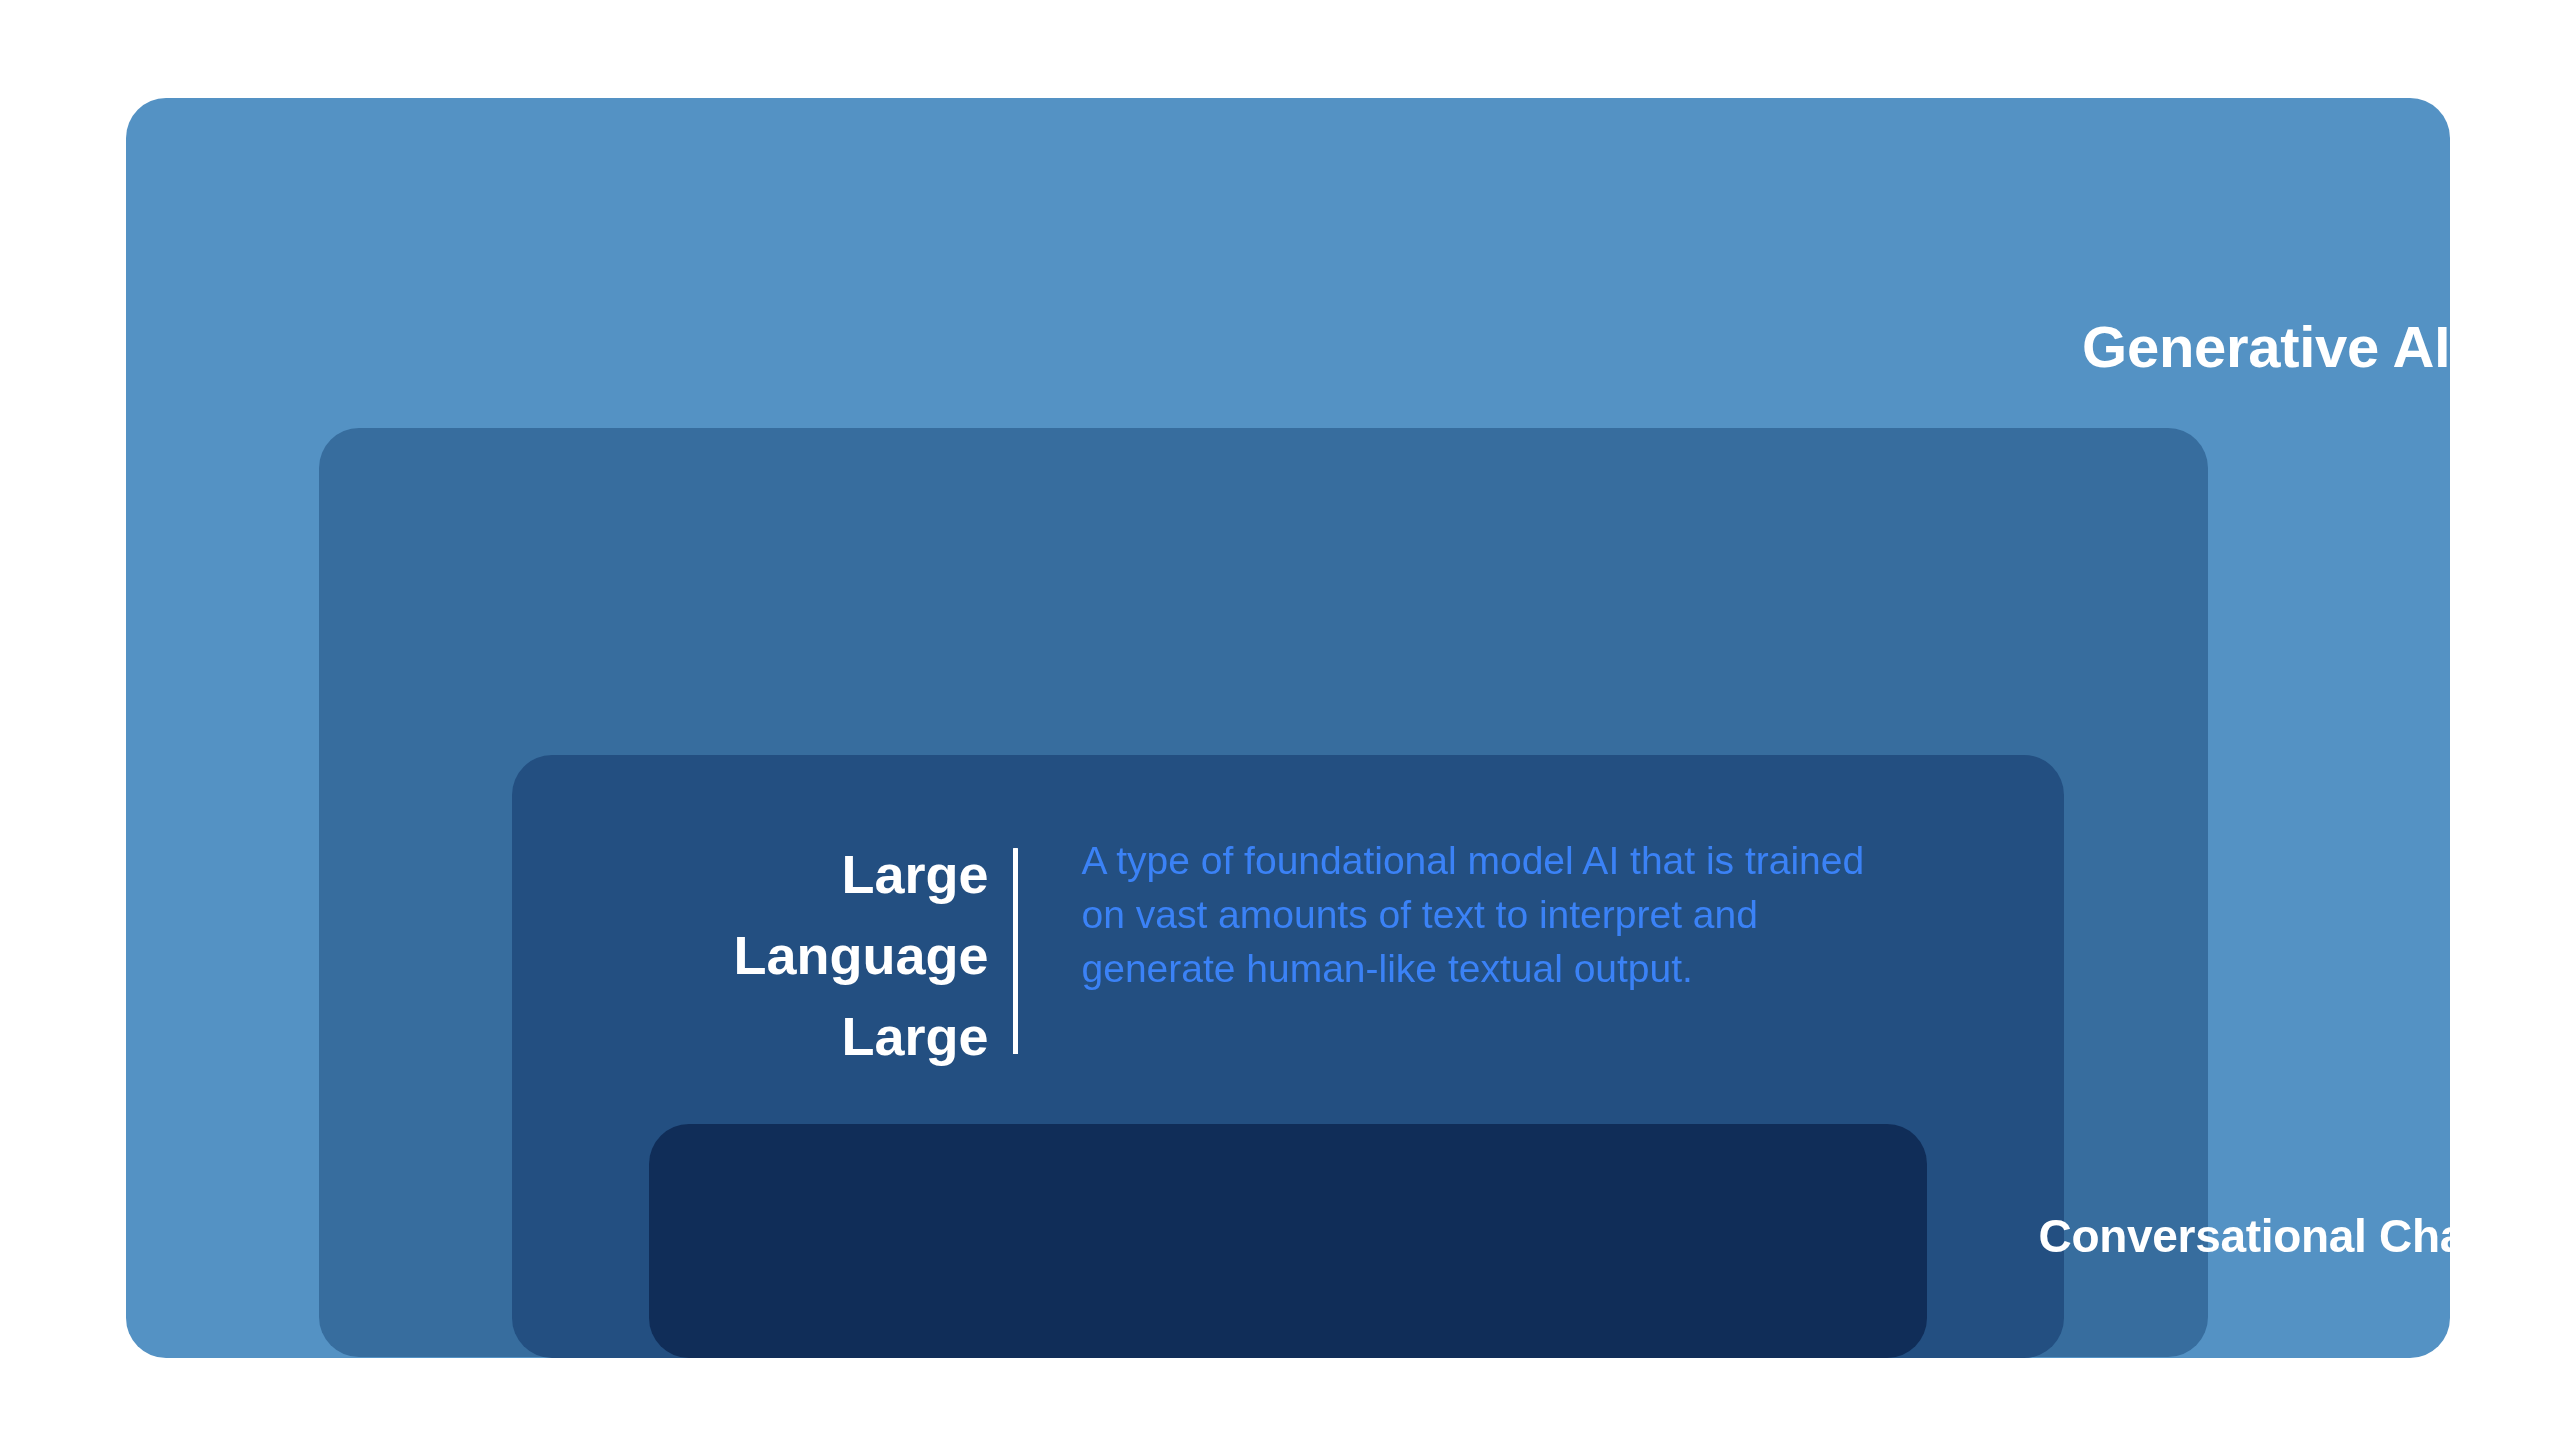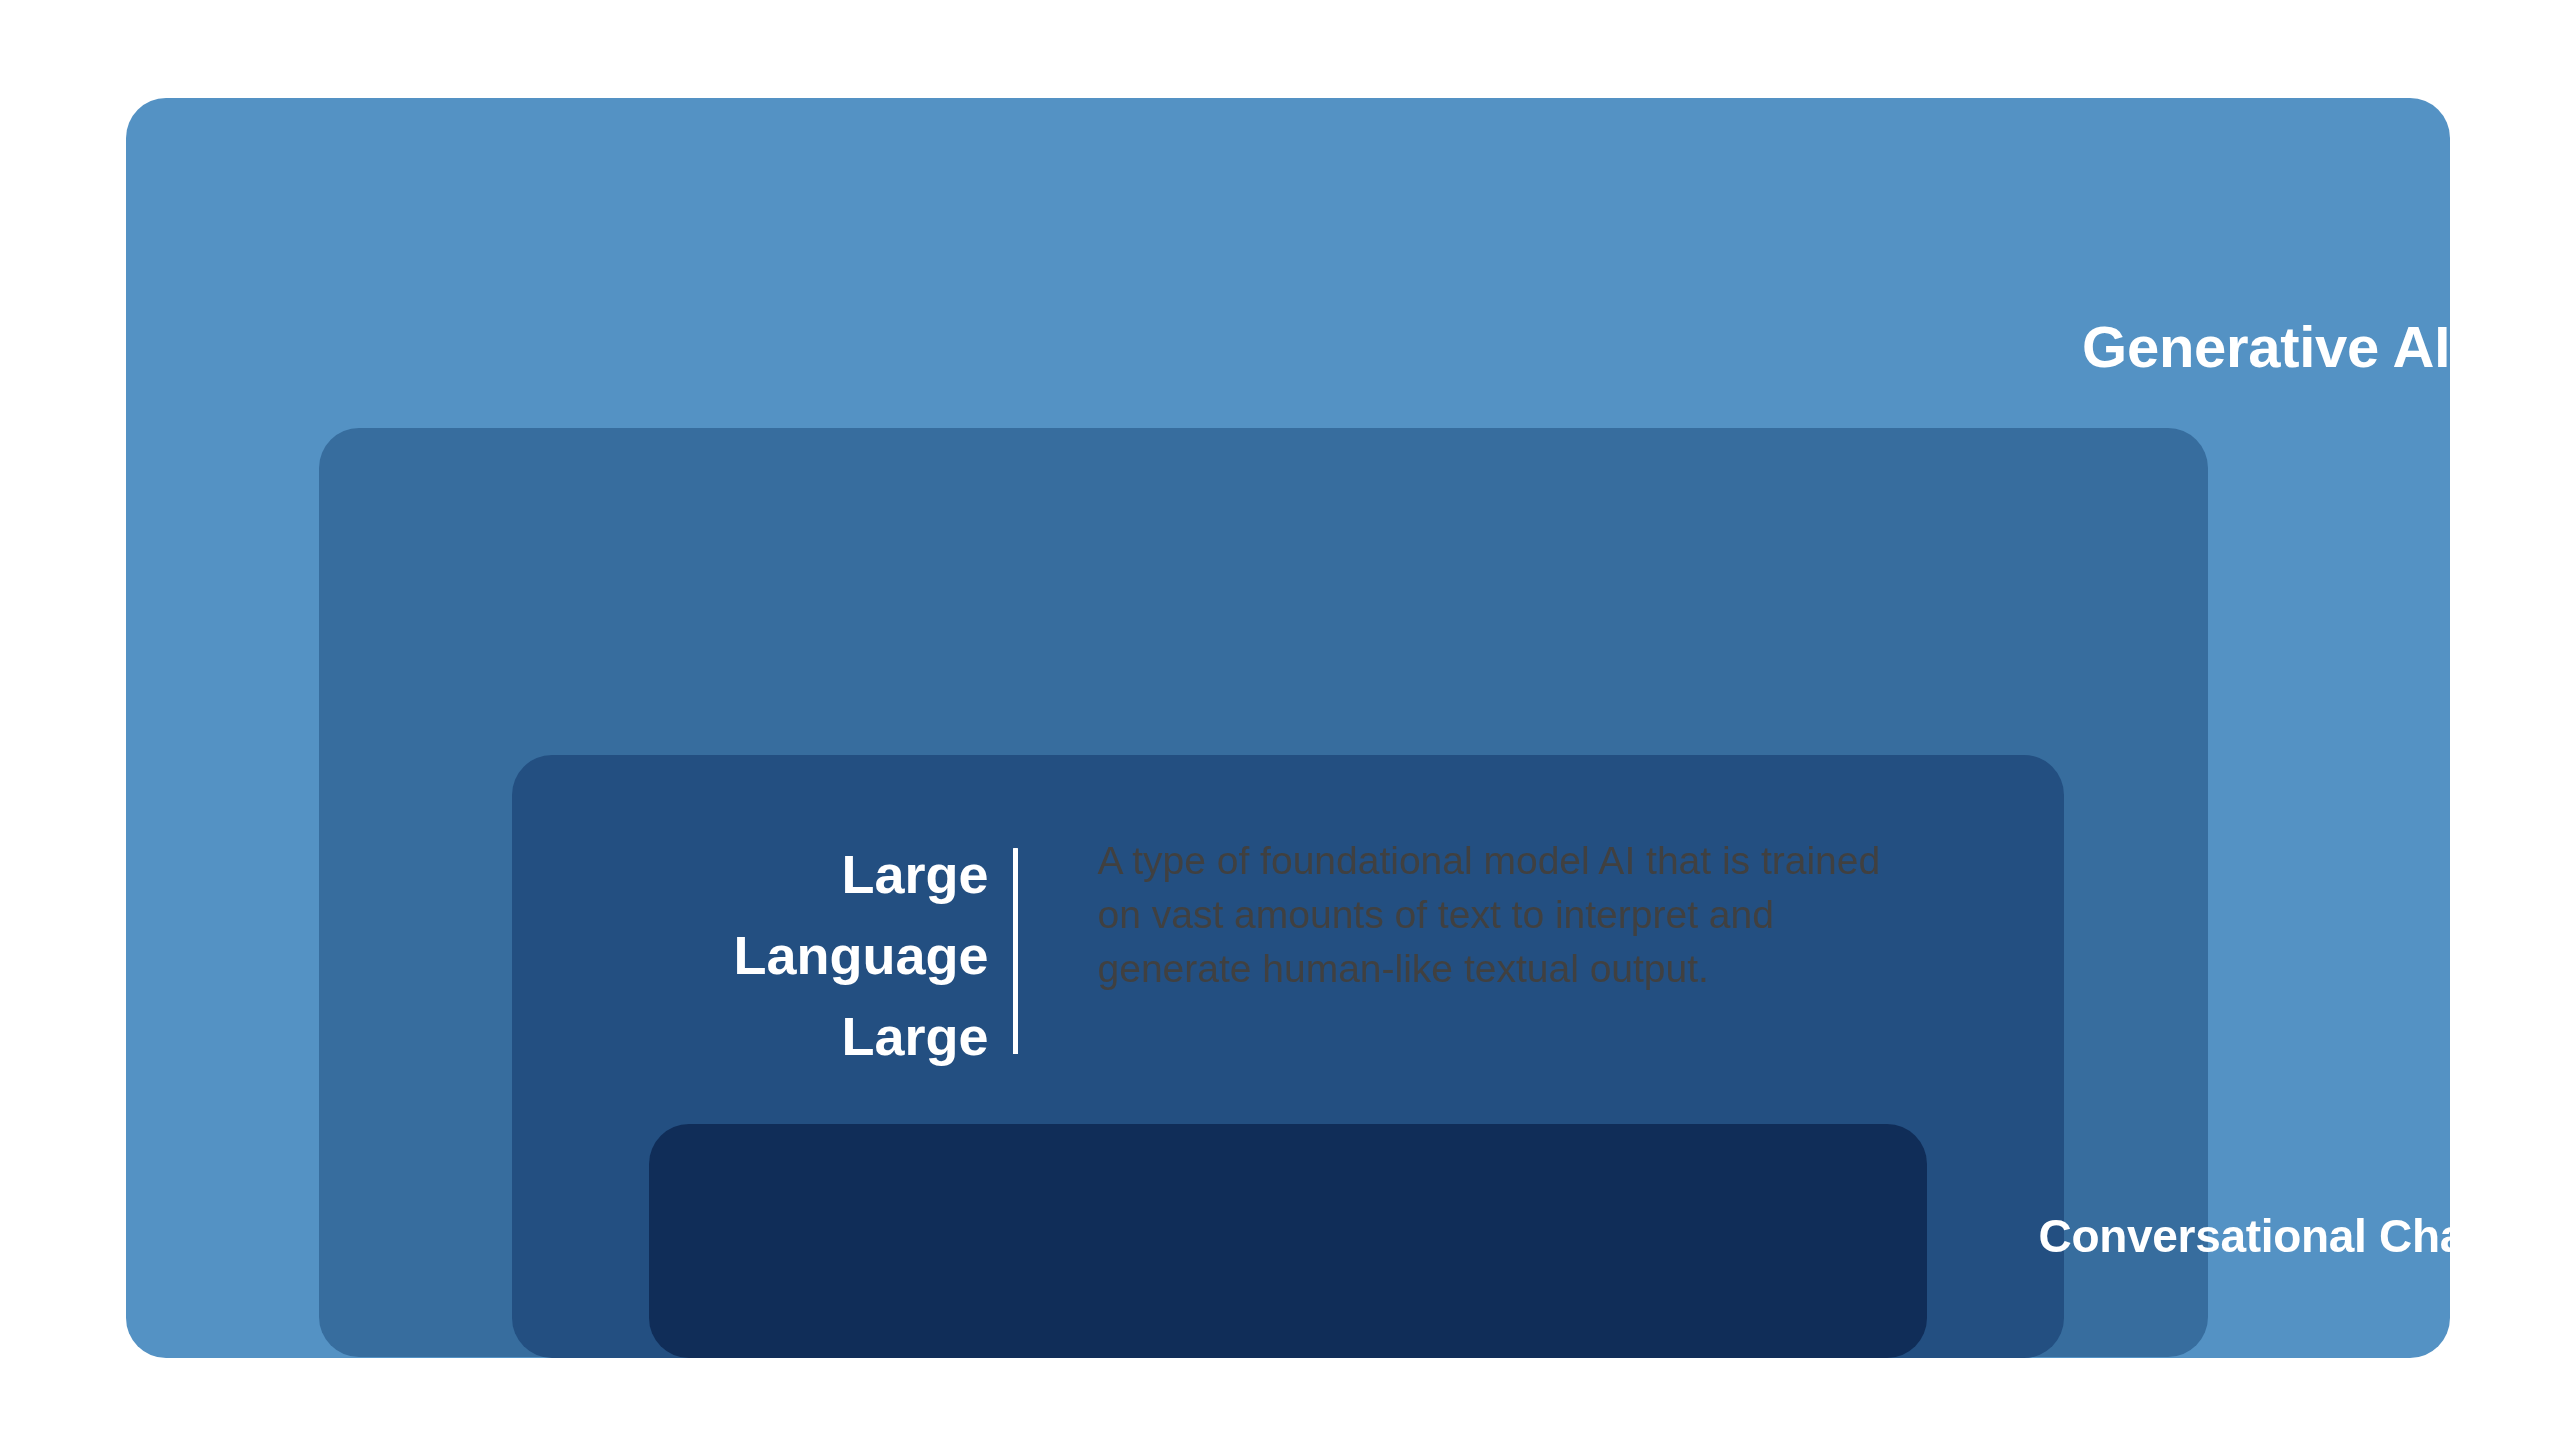--- a/index.html
+++ b/index.html
@@ -130,25 +130,25 @@
   #llm-divider {
     width: 4.5px;
     height: 206px;
     background: #ffffff;
     margin-top: 14px;
     flex: 0 0 auto;
     border-radius: 0.6px;
   }
 
   #llm-description {
-    color: #404040;
+    color: #3b82f6;
     font-size: 39px;
     line-height: 54px;
     font-weight: 400;
-    padding-left: 80px;
+    padding-left: 64px;
     max-width: 805px;
     box-sizing: content-box;
   }
 </style>
 </head>
 <body>
 
 <div id="canvas">
 
   <div id="diagram-clip">

